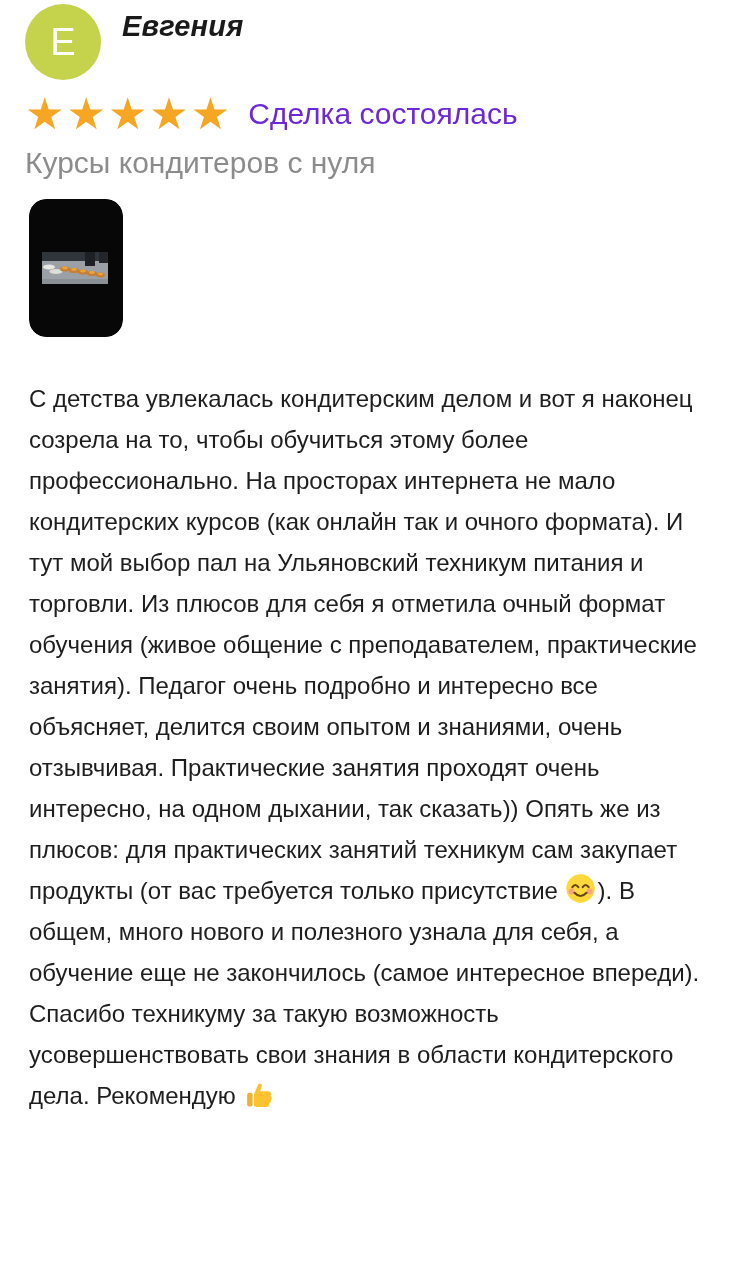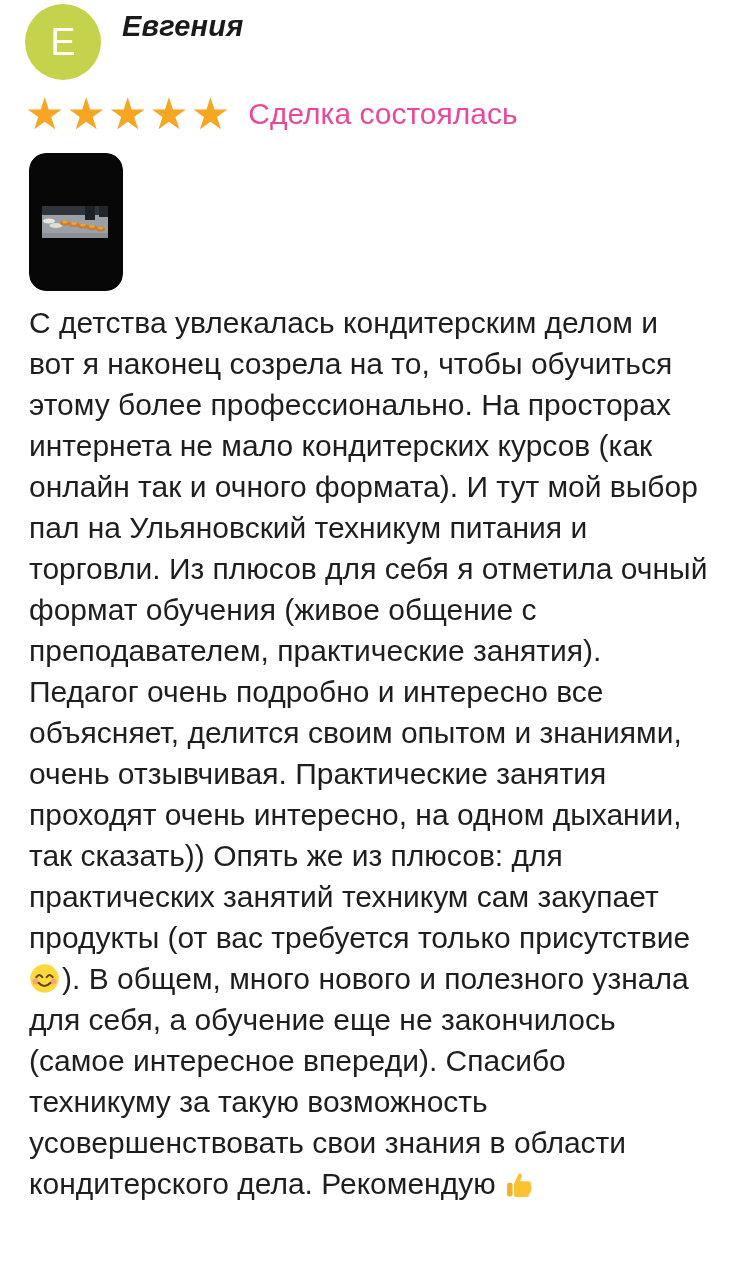--- a/index.html
+++ b/index.html
@@ -56,21 +56,21 @@
   .stars {
     font-family: "DejaVu Sans", sans-serif;
     font-size: 44px;
     line-height: 36px;
     letter-spacing: 2px;
     color: #f6a623;
     white-space: nowrap;
   }
   .status {
     font-size: 30px;
-    color: #ec4899;
+    color: #6d28d9;
     margin-left: 16px;
     white-space: nowrap;
   }
   .product {
     padding-left: 25px;
     margin-top: 12px;
     font-size: 30px;
     color: #8c8c8c;
   }
 
@@ -79,22 +79,22 @@
     margin: 19px 0 0 29px;
     width: 94px; height: 138px;
     border-radius: 17px;
     overflow: hidden;
     display: block;
   }
   .photo-thumb svg { display: block; }
 
   
   .review-text {
-    margin: 11px 23px 0 29px;
-    font-size: 30px;
+    margin: 41px 23px 0 29px;
+    font-size: 24px;
     line-height: 41px;
     color: #1e1e1e;
   }
   .emoji {
     display: inline-block;
     vertical-align: -5px;
     line-height: 0;
   }
   .emoji.thumb { vertical-align: -7px; margin-left: 7px; }
   .emoji.smile { margin-right: 2px; }
@@ -111,20 +111,21 @@
     <div class="header-text">
       <div class="name">Евгения</div>
     </div>
   </div>
 
   <div class="rating-row">
     <span class="stars">★★★★★</span>
     <span class="status">Сделка состоялась</span>
   </div>
 
+  <div class="product">Курсы кондитеров с нуля</div>
 
   <div class="photo-thumb">
     <svg viewBox="0 0 94 138" width="94" height="138">
       <rect width="94" height="138" rx="17" fill="#070707"></rect>
       <rect x="13" y="53" width="66" height="32" fill="#9aa0a6"></rect>
       <rect x="13" y="53" width="66" height="9" fill="#30353b"></rect>
       <rect x="56" y="53" width="10" height="14" fill="#1d2125"></rect>
       <rect x="70" y="53" width="9" height="11" fill="#22262a"></rect>
       <ellipse cx="20" cy="68" rx="6" ry="2.5" fill="#e8e6e1"></ellipse>
       <ellipse cx="27" cy="72.5" rx="6.5" ry="2.6" fill="#dfddd8"></ellipse>

